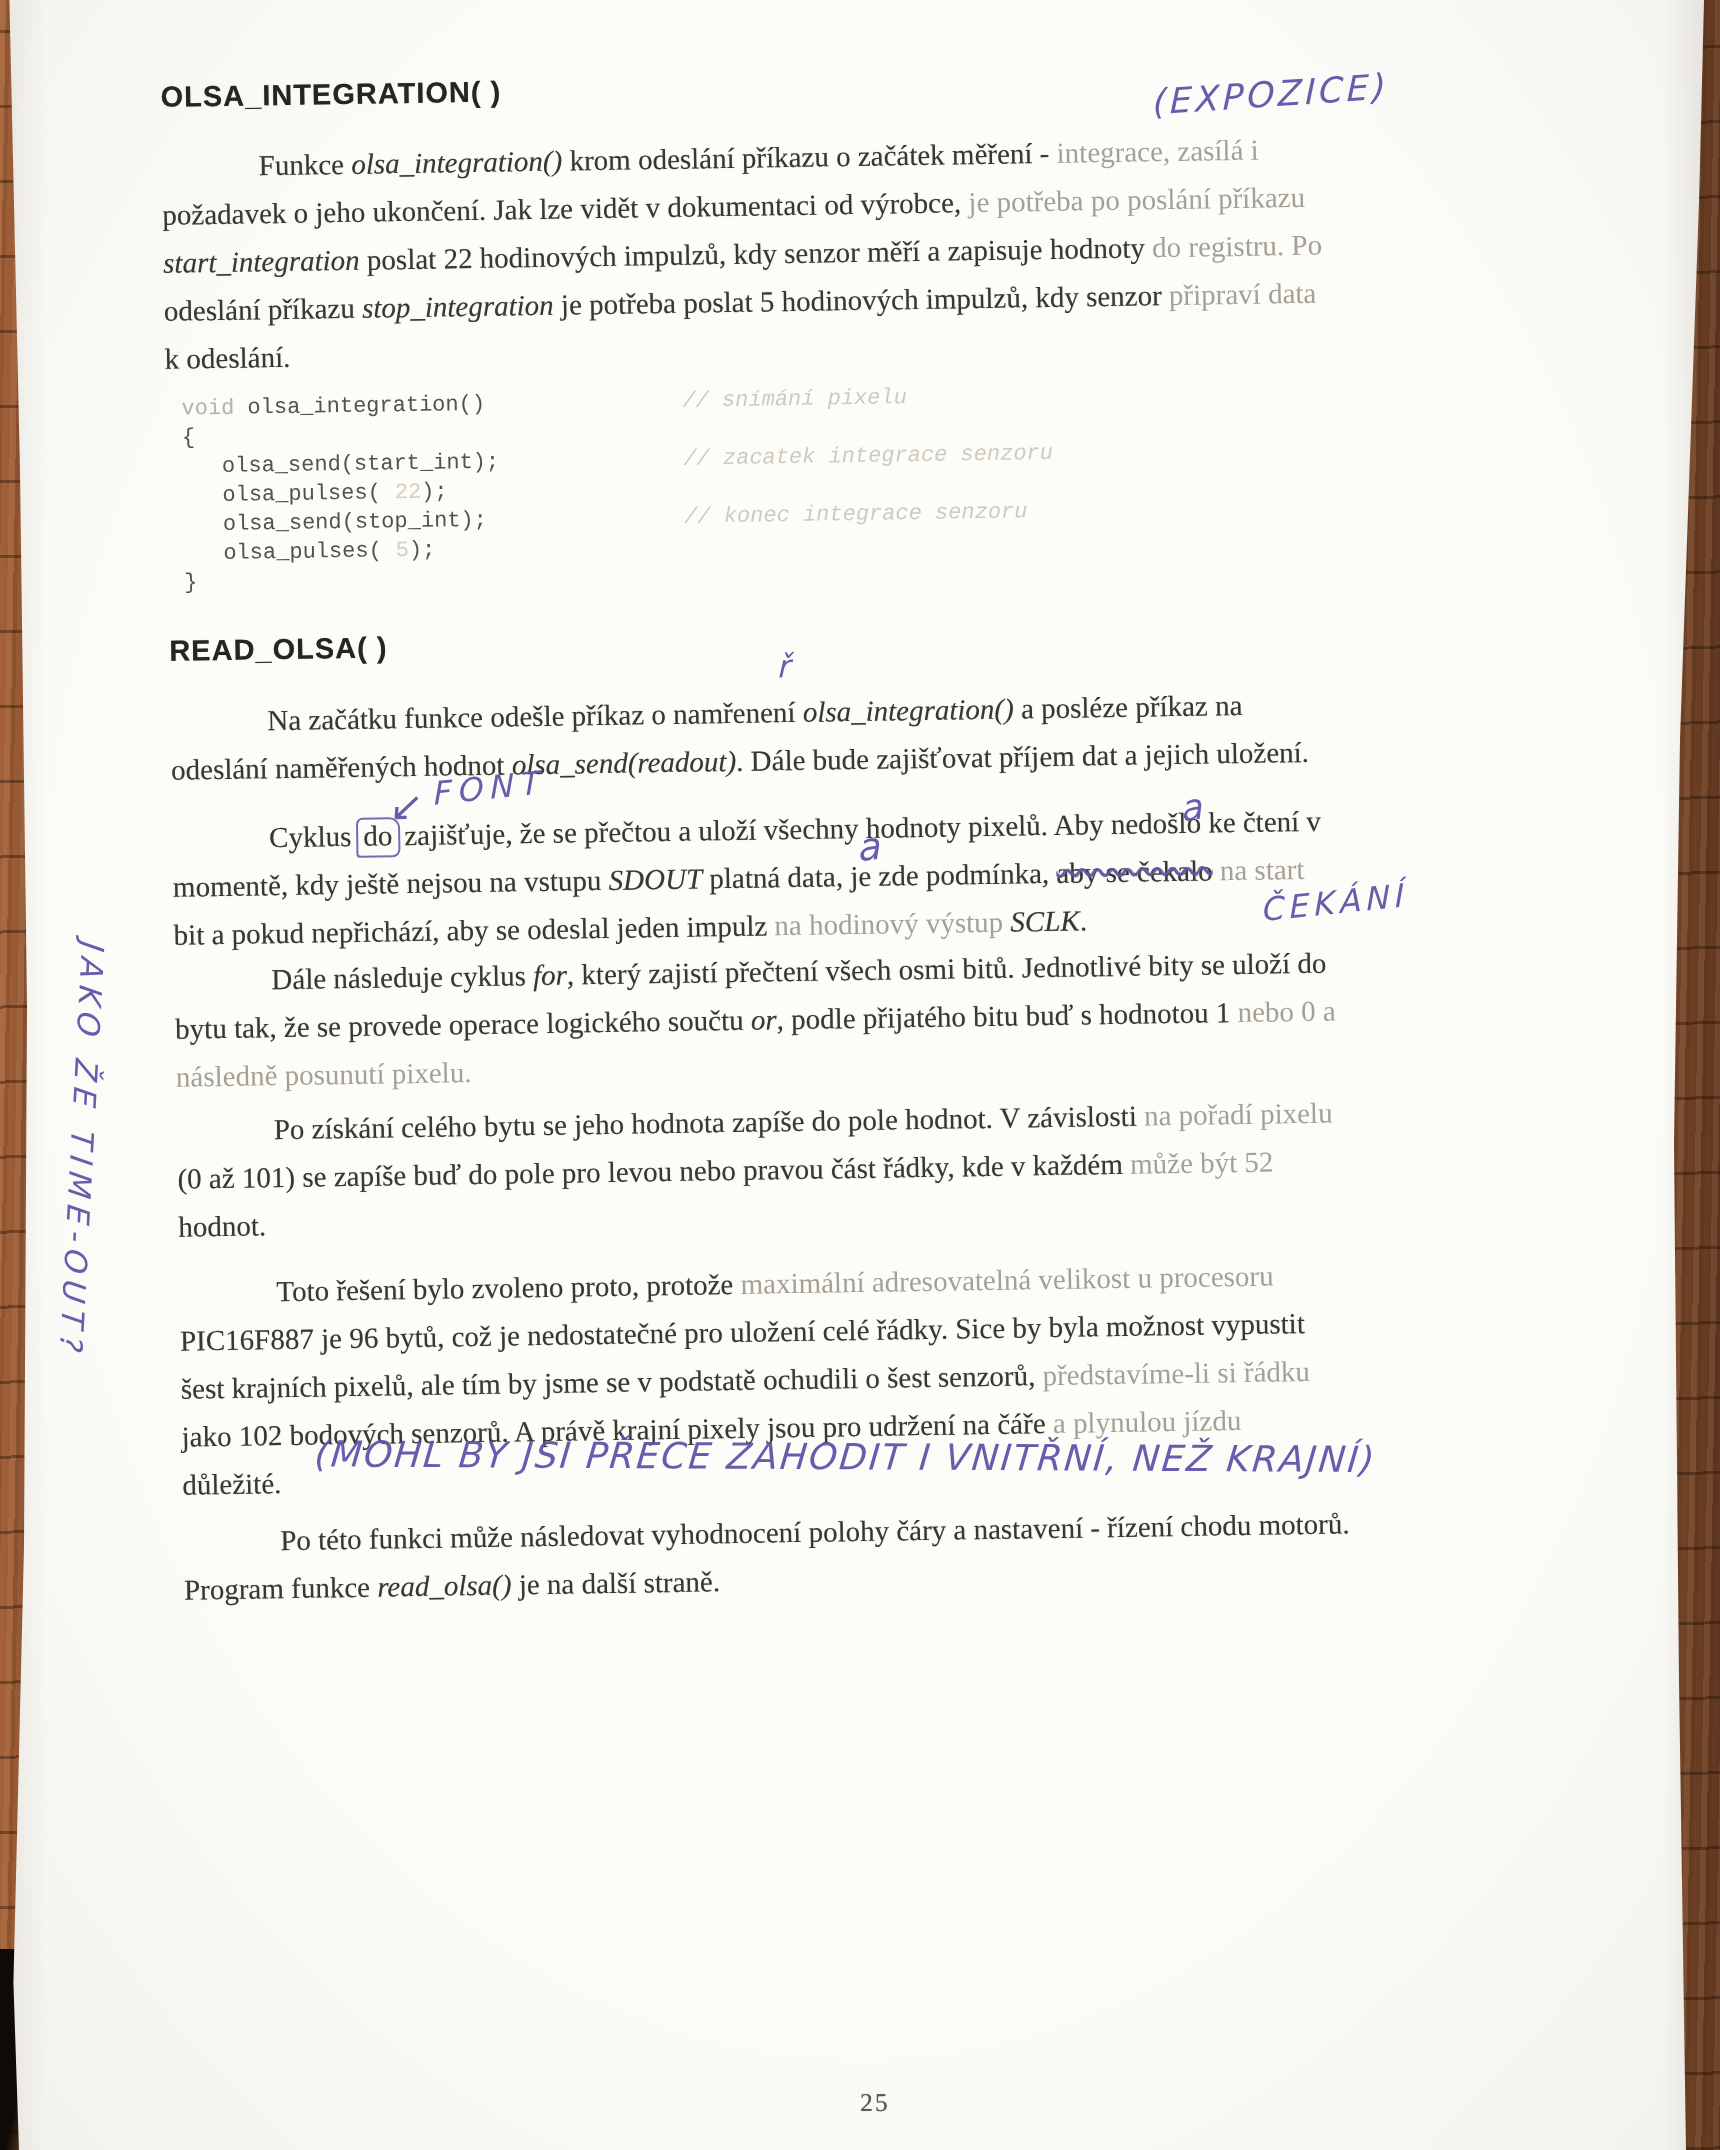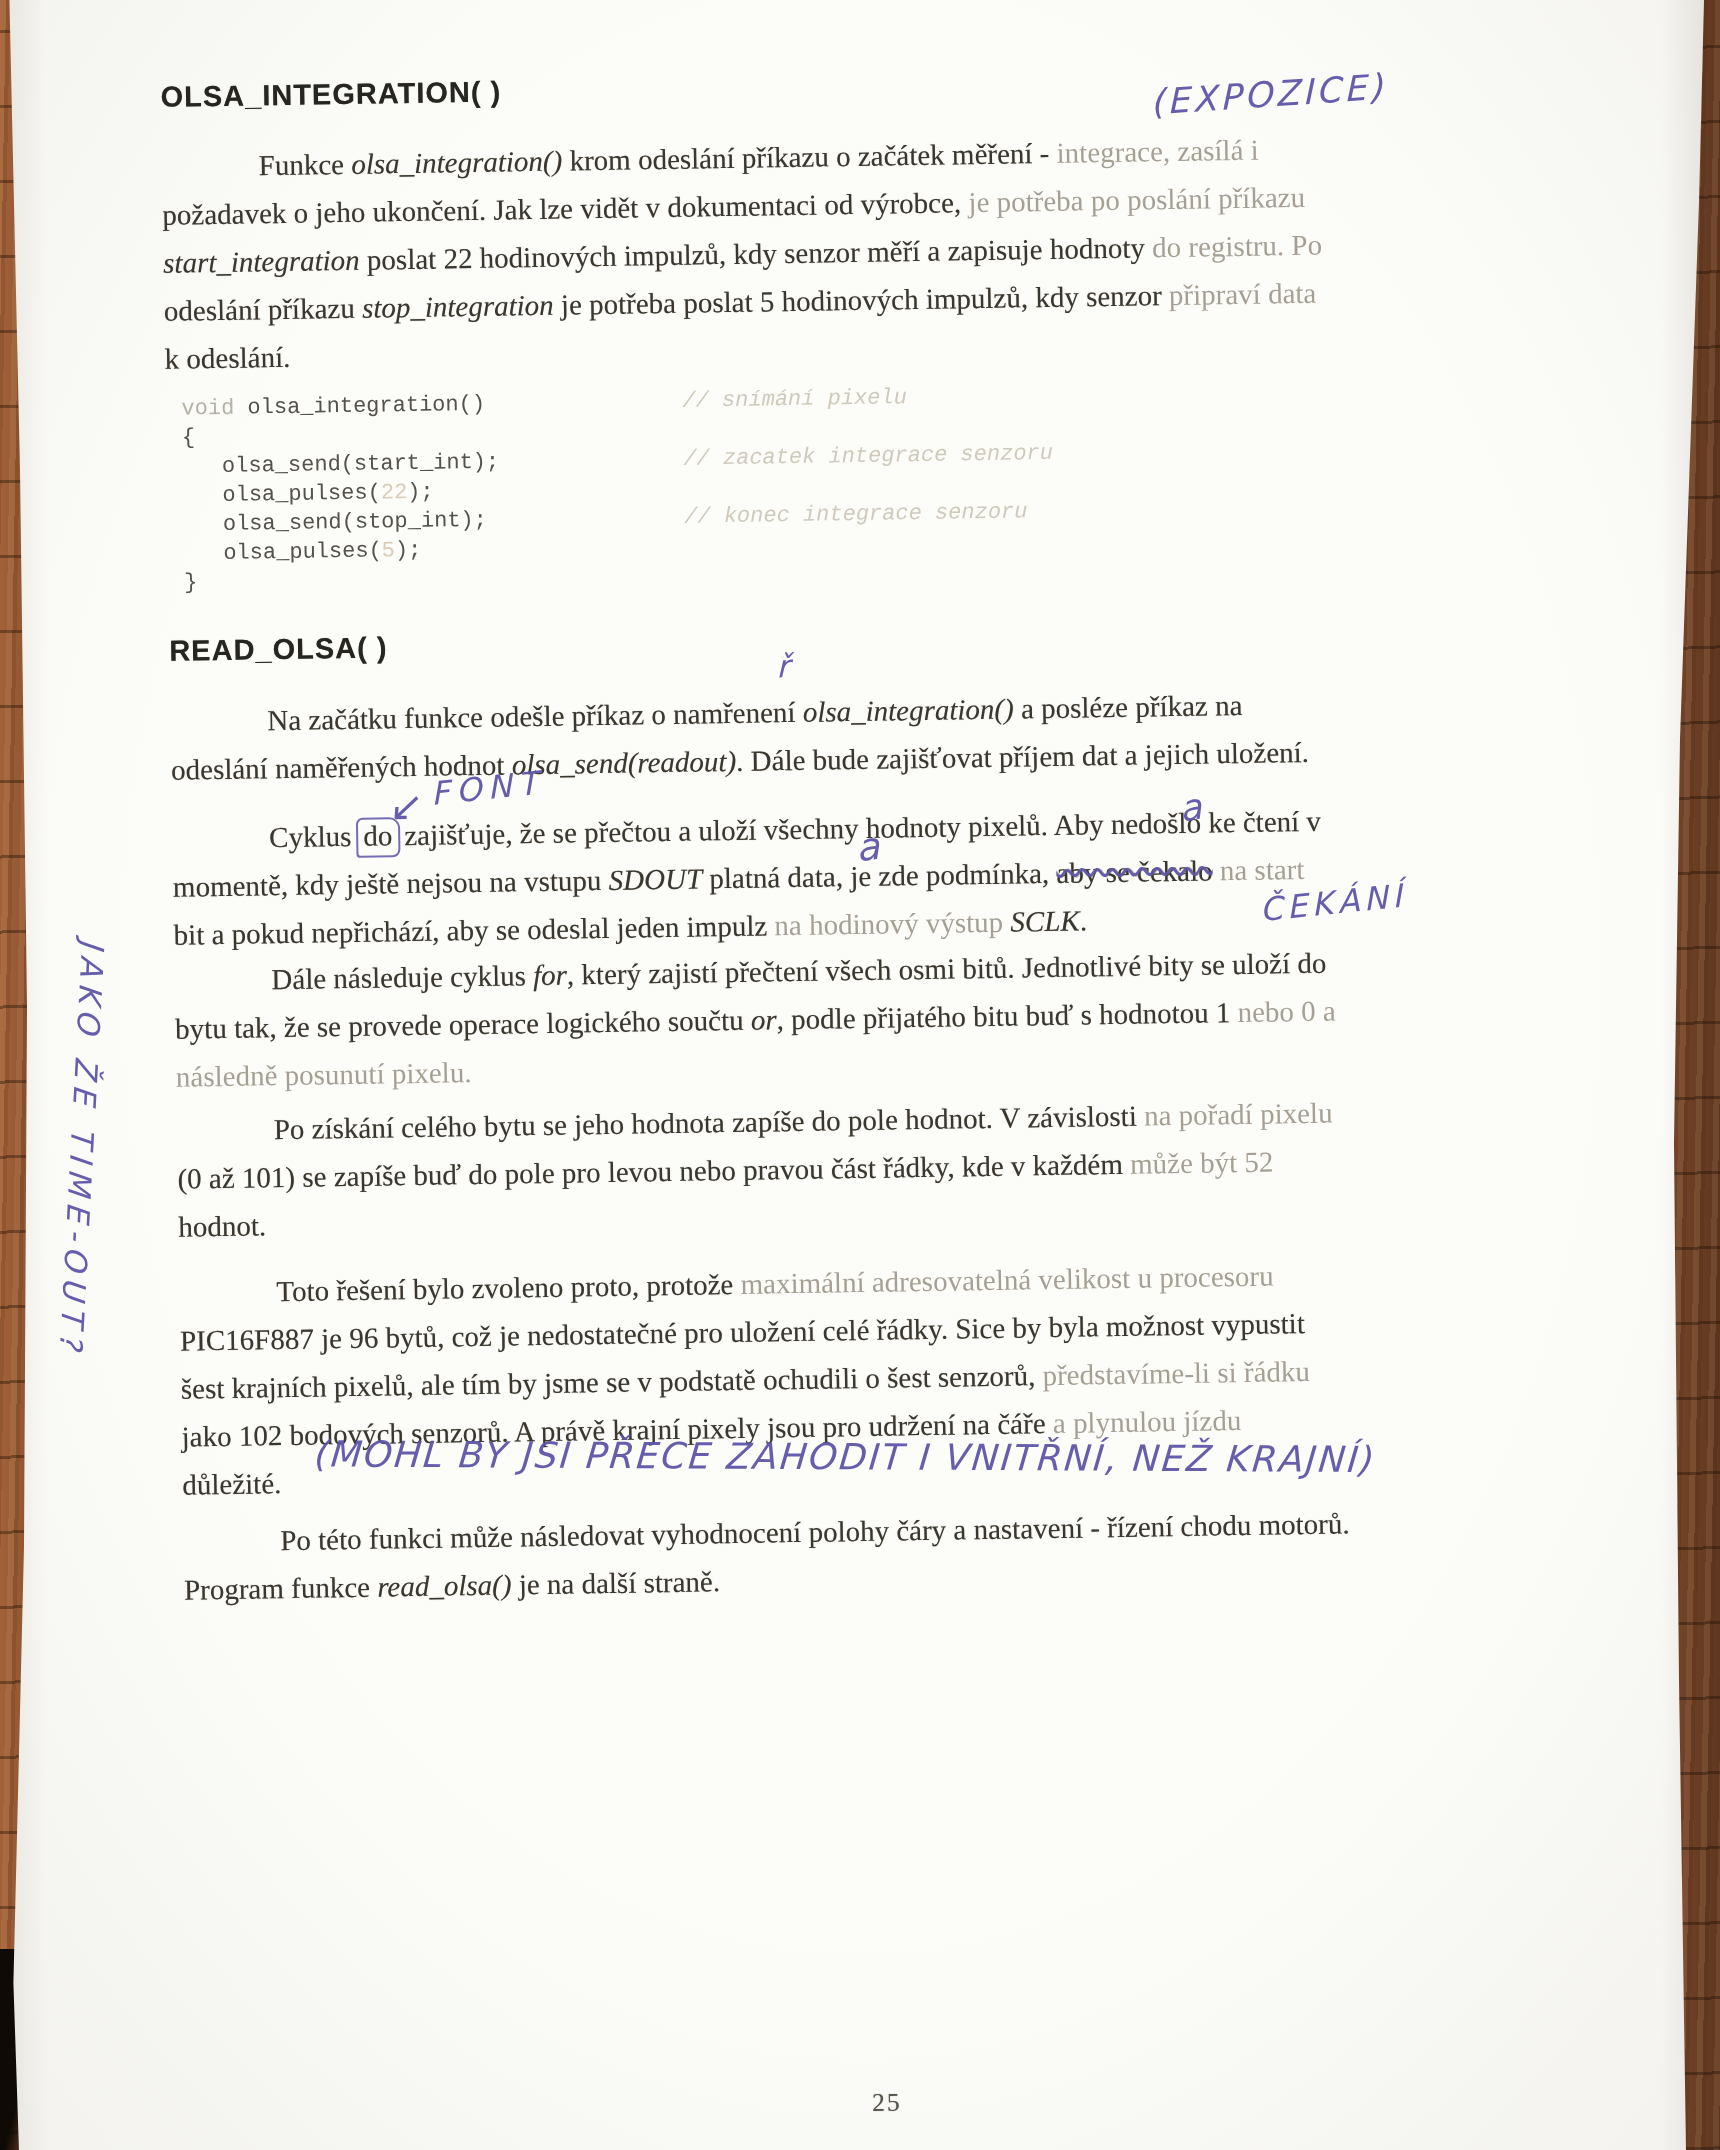--- a/index.html
+++ b/index.html
@@ -53,33 +53,32 @@
     text-decoration:line-through;text-decoration-style:wavy;
     text-decoration-color:rgba(93,85,168,0.9);text-decoration-thickness:2.7px;
   }
   .codeblock{
     position:absolute;left:192px;top:384px;
     font-family:"Liberation Mono", monospace;font-size:22px;line-height:29px;
     color:#55524c;white-space:pre;
   }
   .code-line{position:relative;}
   .code-line .kw{color:#b5b2a6;}
-  .code-line .num{color:#d9ccb8;}
+  .code-line .num{color:#d9ccb8;margin-left:14px;}
   .code-comment{position:absolute;left:501px;top:0;color:#cfcabc;font-style:italic;}
   .hw{
     position:absolute;
     font-family:"DejaVu Sans", sans-serif;font-style:italic;
     color:#5d55a8;white-space:nowrap;opacity:0.94;
   }
   .hw.vert{transform-origin:left top;}
   .pagenum{
     position:absolute;left:844px;top:2088px;
     font-size:25.5px;color:#57544c;letter-spacing:2px;
     text-shadow:0 0 1px rgba(80,76,68,0.6);
-    margin-left:12px;
   }
 </style>
 </head>
 <body>
 
 <div class="dark-corner"></div>
 
 <div class="paper"></div>
 
 <div class="content">

